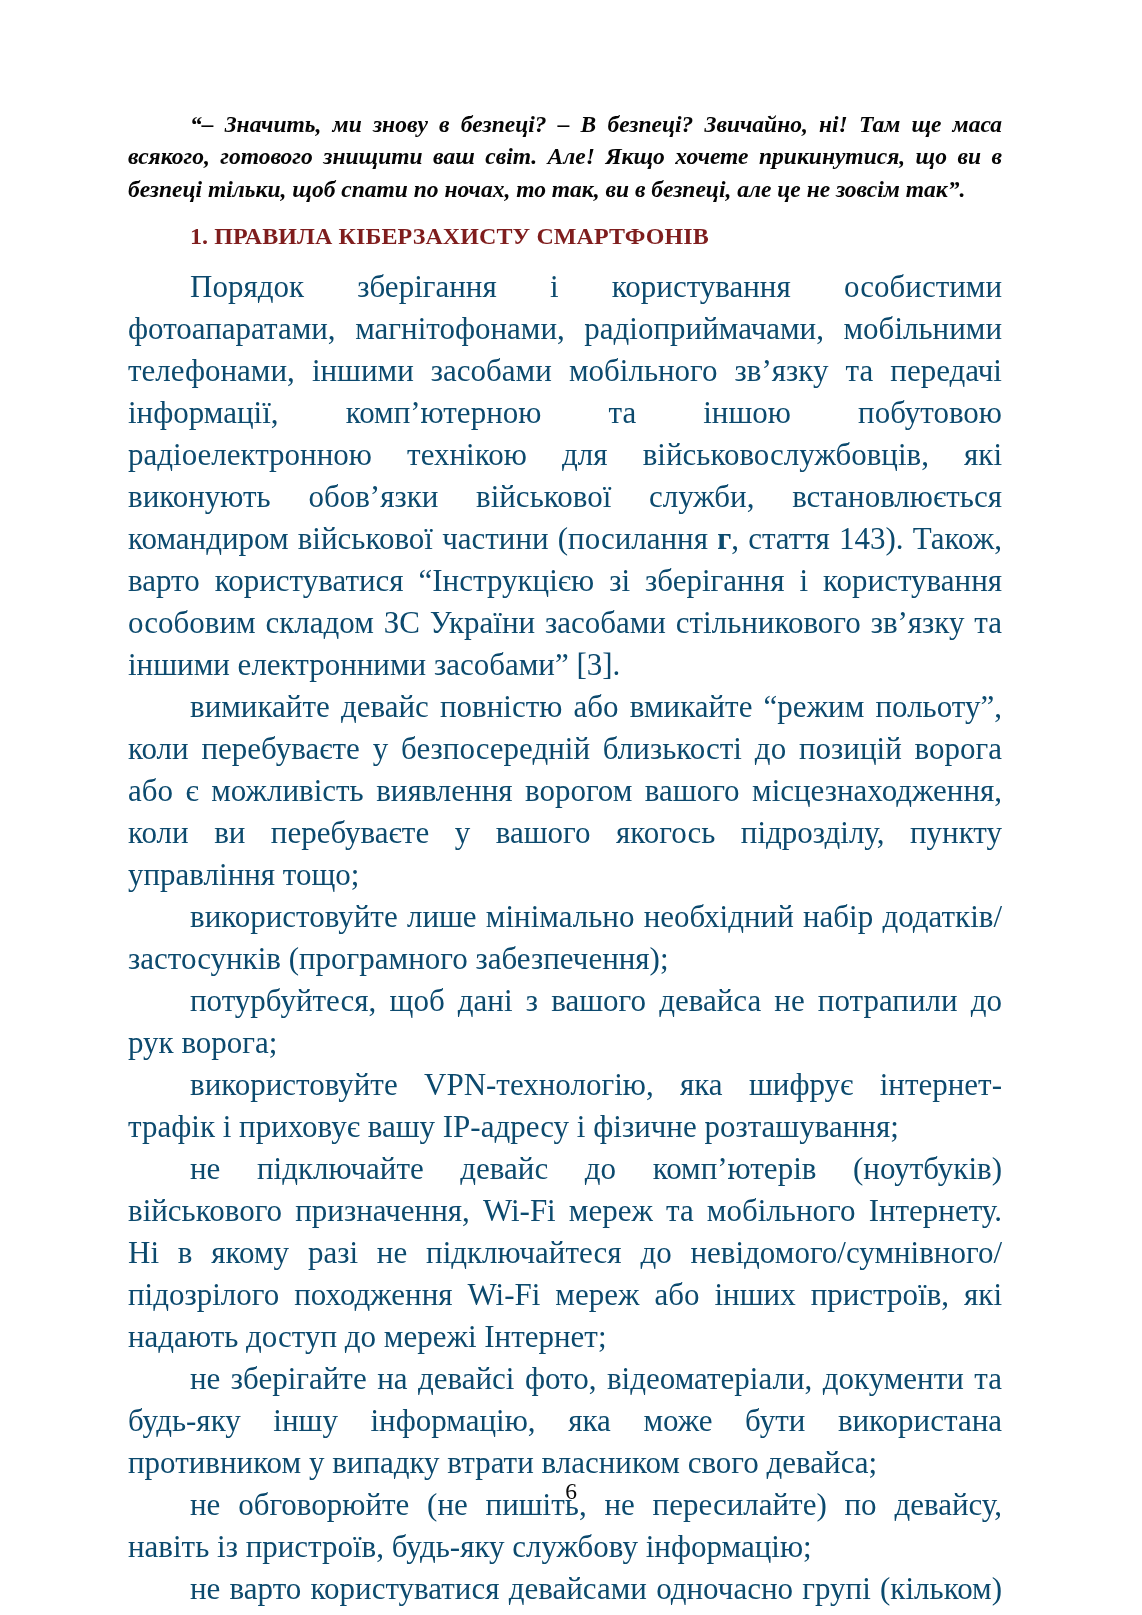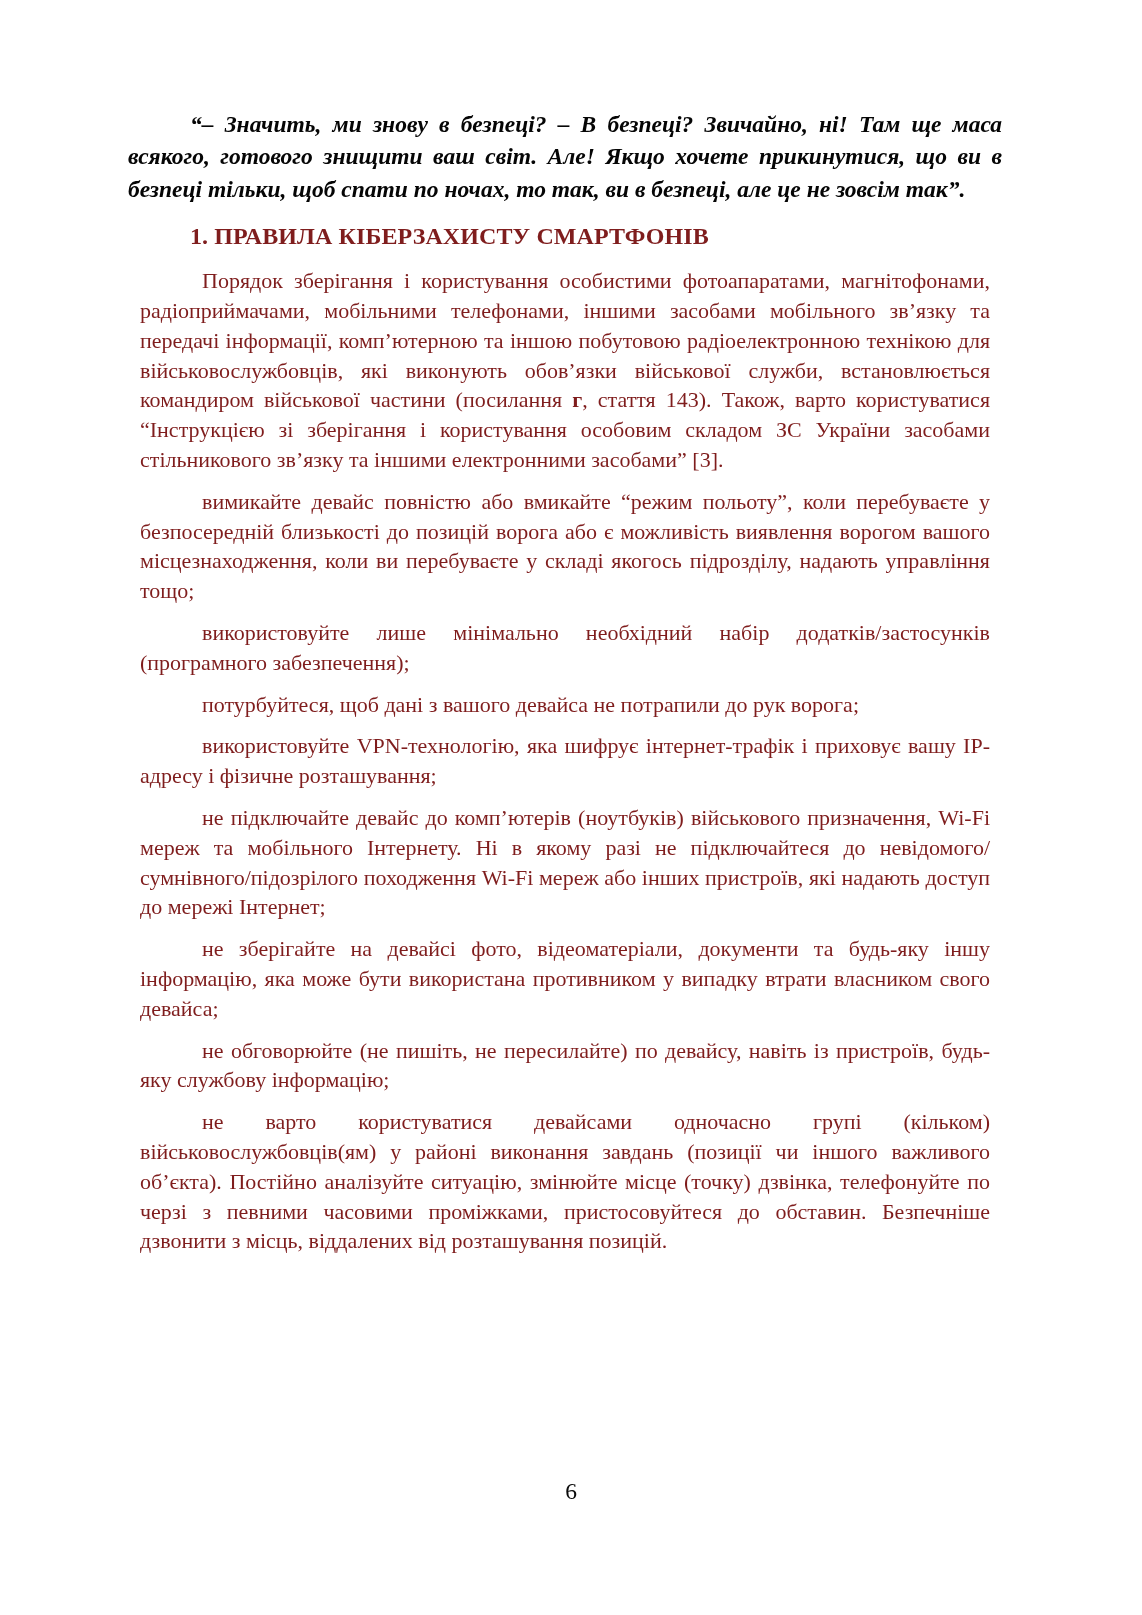--- a/index.html
+++ b/index.html
@@ -46,26 +46,26 @@
     font-weight: bold;
     color: #7f1d1d;
     text-align: left;
     text-indent: 62px;
     margin: 0 0 16px 0;
     letter-spacing: 0.1px;
   }
 
   .body-par {
     font-family: "Liberation Serif", "DejaVu Serif", serif;
-    font-size: 22px;
+    font-size: 31px;
     line-height: 1.355;
-    color: #7f1d1d;
+    color: #0c4a6e;
     text-align: justify;
     text-indent: 62px;
-    margin: 12px;
+    margin: 0;
     -webkit-hyphens: none;
     hyphens: none;
   }
 
   .body-par b {
     font-weight: bold;
   }
 
   .page-number {
     position: absolute;
@@ -86,21 +86,21 @@
   <div class="content">
 
     <p class="epigraph">“– Значить, ми знову в безпеці? – В безпеці? Звичайно, ні! Там ще маса всякого, готового знищити ваш світ. Але! Якщо хочете прикинутися, що ви в безпеці тільки, щоб спати по ночах, то так, ви в безпеці, але це не зовсім так”.</p>
 
     <h1 class="heading">1. ПРАВИЛА КІБЕРЗАХИСТУ СМАРТФОНІВ</h1>
 
     <p class="body-par"><span>Порядок зберігання і користування особистими фотоапаратами, магнітофонами, радіоприймачами, мобільними телефонами, іншими засобами мобільного зв’язку та передачі інформації, комп’ютерною та іншою побутовою радіоелектронною технікою для військовослужбовців, які виконують обов’язки військової служби, встановлюється командиром військової частини (посилання </span><b>г</b><span>, стаття 143). Також, варто користуватися “Інструкцією зі зберігання і користування особовим складом ЗС України засобами стільникового зв’язку та іншими електронними засобами” [3].</span></p>
 
 
 
-    <p class="body-par">вимикайте девайс повністю або вмикайте “режим польоту”, коли перебуваєте у безпосередній близькості до позицій ворога або є можливість виявлення ворогом вашого місцезнаходження, коли ви перебуваєте у складі якогось підрозділу, надають управління тощо;</p>
+    <p class="body-par">вимикайте девайс повністю або вмикайте “режим польоту”, коли перебуваєте у безпосередній близькості до позицій ворога або є можливість виявлення ворогом вашого місцезнаходження, коли ви перебуваєте у вашого якогось підрозділу, пункту управління тощо;</p>
 
     <p class="body-par">використовуйте лише мінімально необхідний набір додатків/застосунків (програмного забезпечення);</p>
 
     <p class="body-par">потурбуйтеся, щоб дані з вашого девайса не потрапили до рук ворога;</p>
 
     <p class="body-par">використовуйте VPN-технологію, яка шифрує інтернет-трафік і приховує вашу IP-адресу і фізичне розташування;</p>
 
 
     <p class="body-par">не підключайте девайс до комп’ютерів (ноутбуків) військового призначення, Wi-Fi мереж та мобільного Інтернету. Ні в якому разі не підключайтеся до невідомого/сумнівного/підозрілого походження Wi-Fi мереж або інших пристроїв, які надають доступ до мережі Інтернет;</p>
 

